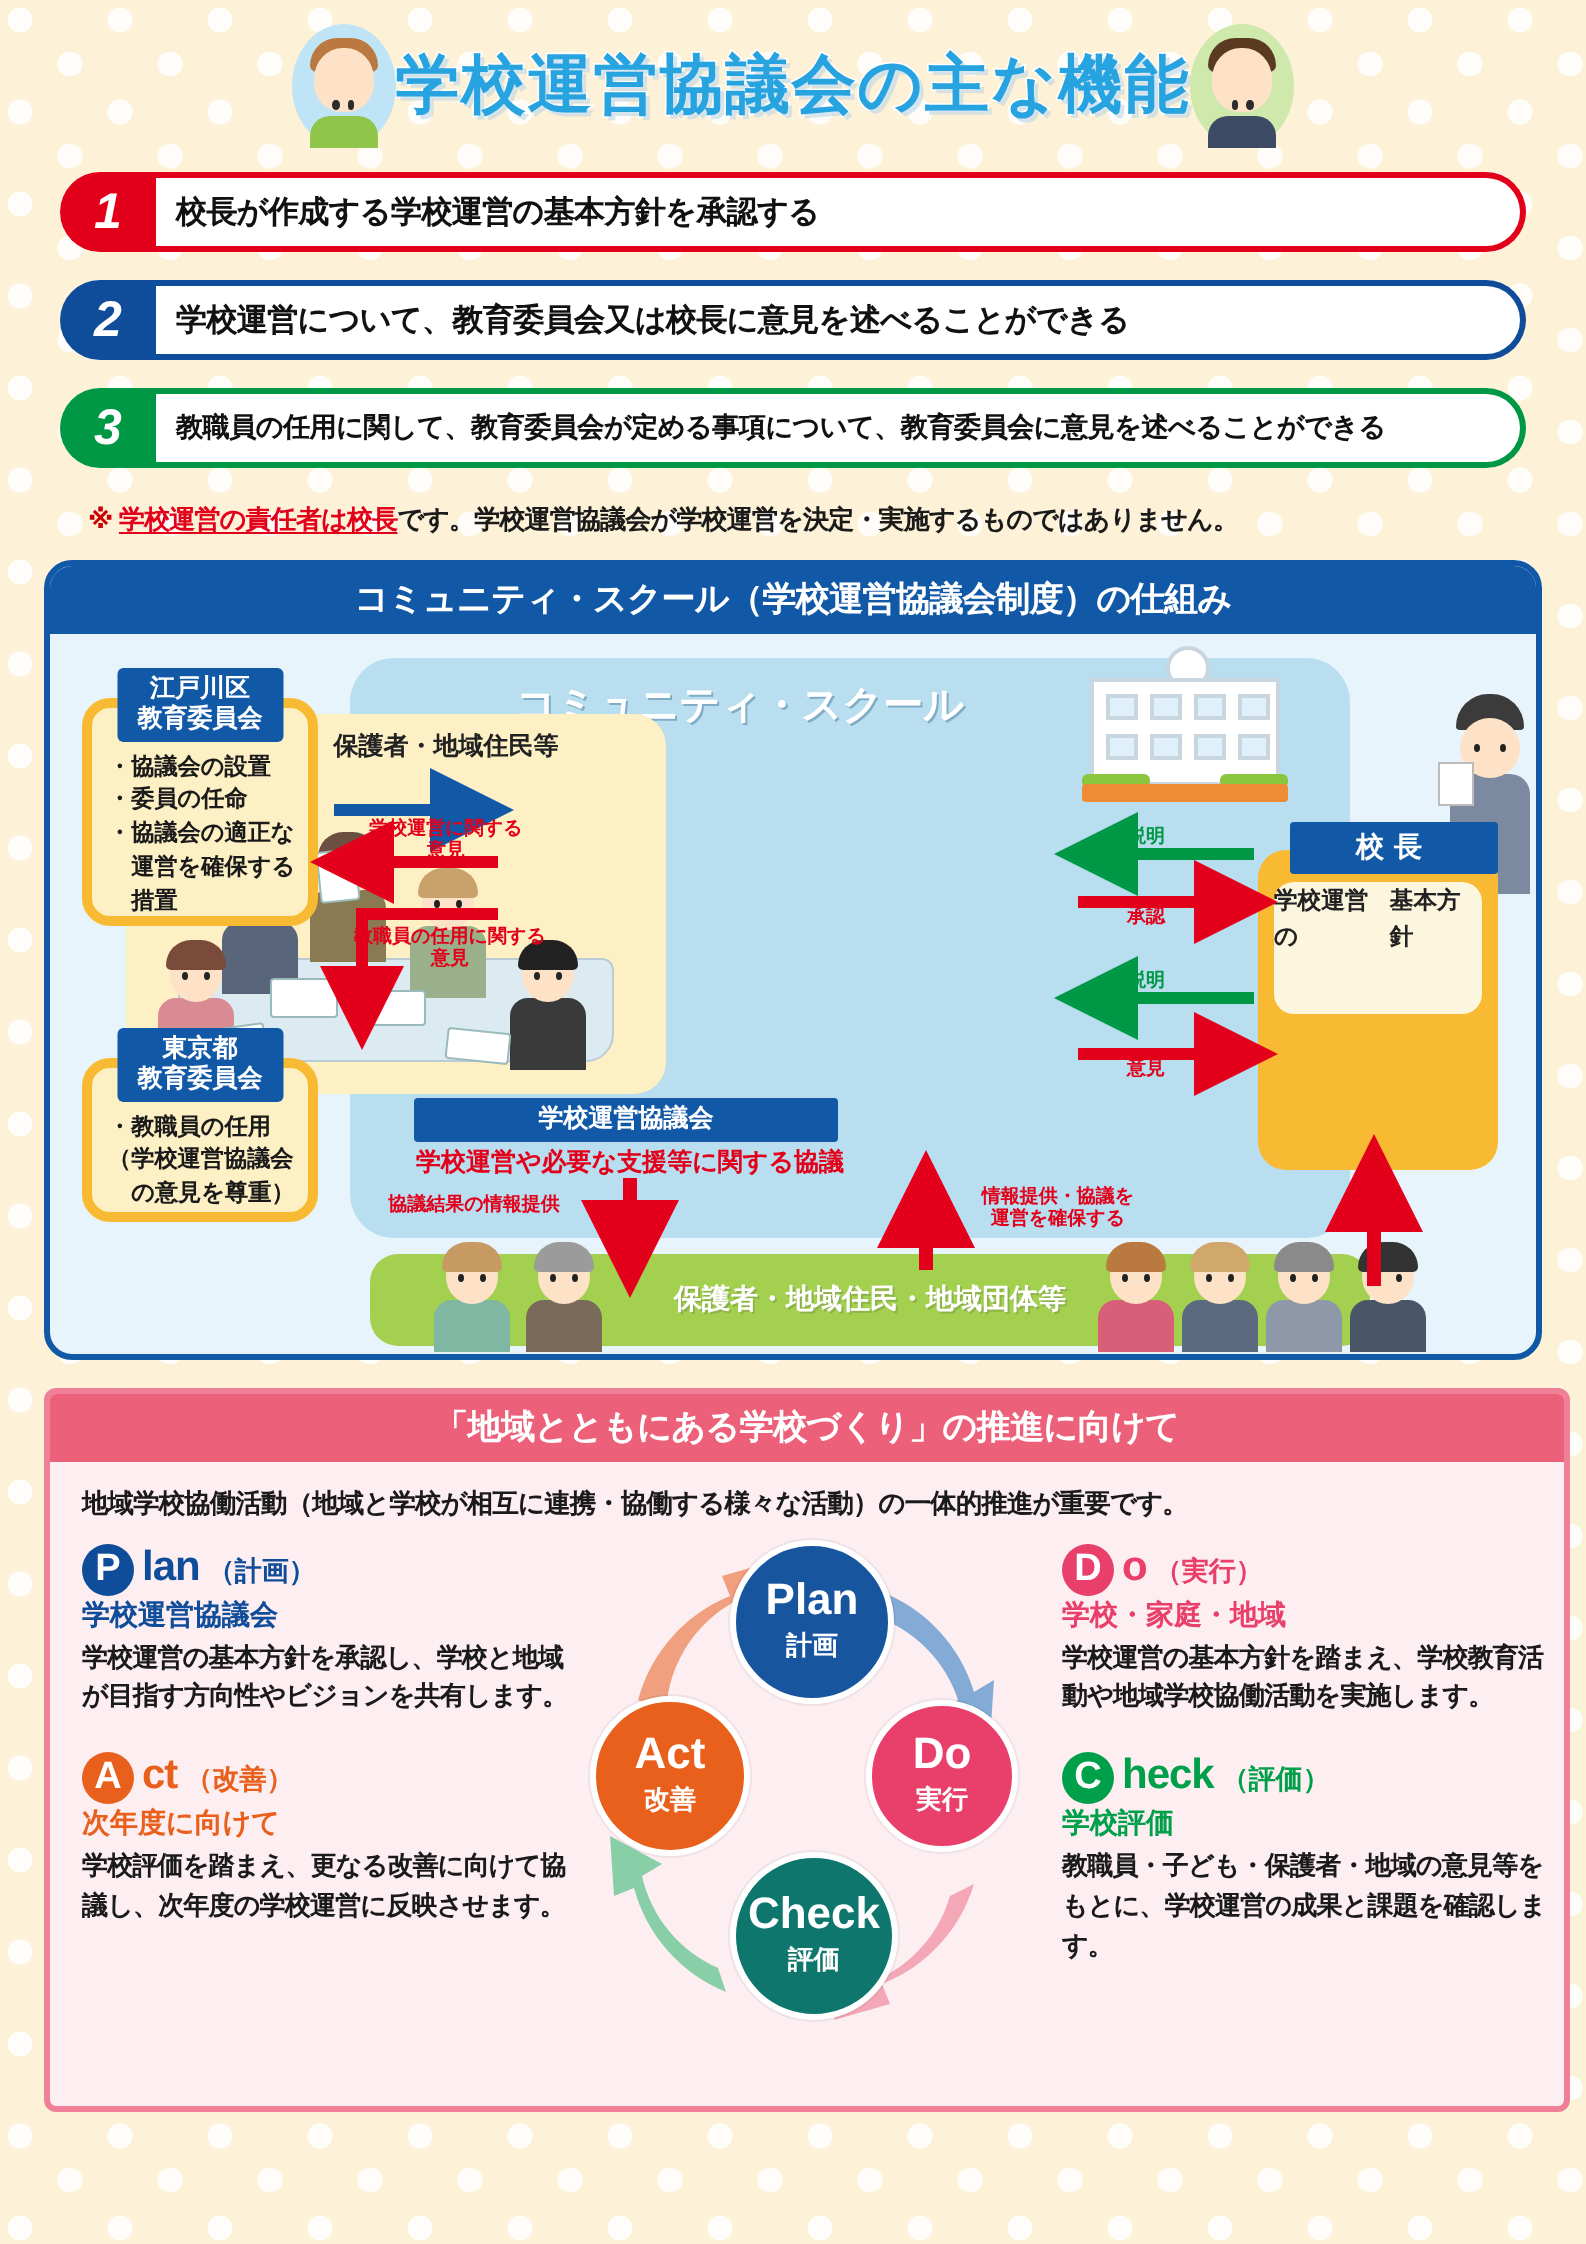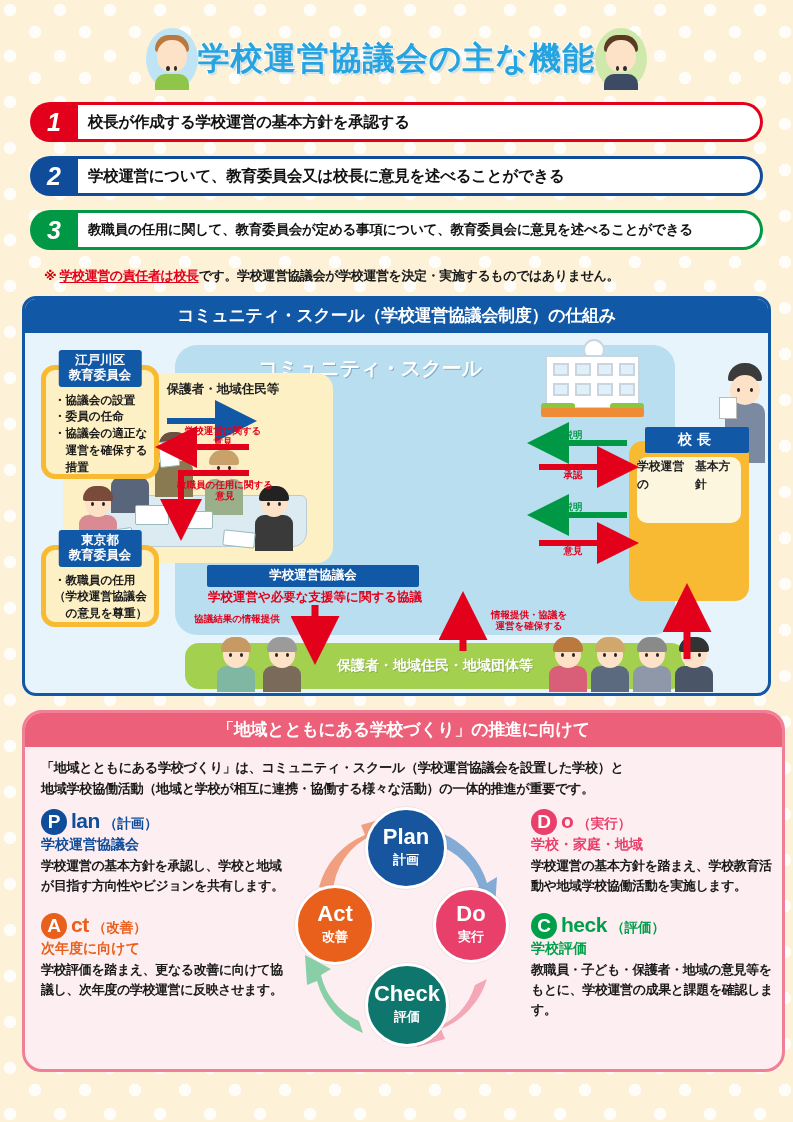--- a/index.html
+++ b/index.html
@@ -13,21 +13,21 @@
     background-size: 50px 46px, 50px 46px;
     position: relative;
     overflow: hidden;
     color: #1a1a1a;
   }
 
   
   .header { position: relative; height: 86px; }
   .title-row {
     display: flex; align-items: center; justify-content: center;
-    gap: 0; height: 86px; margin-top: 16px;
+    gap: 0; height: 86px;
   }
   .head-title {
     font-size: 32px; font-weight: 700; letter-spacing: 1px;
     color: #27a3e0;
     -webkit-text-stroke: 1.5px #ffffff;
     paint-order: stroke fill;
     text-shadow: 2px 2px 0 rgba(180,210,230,.55);
   }
   .avatar { width: 52px; height: 62px; border-radius: 50%; position: relative; flex: 0 0 auto; }
   .avatar.blue { background: #bfe4f5; }
@@ -186,21 +186,21 @@
 
   
   .arr { position:absolute; }
   .alabel { position:absolute; font-size:9.5px; font-weight:700; line-height:1.25; text-align:center; }
   .alabel.red { color:#e3001b; }
   .alabel.green { color:#009844; }
 
   
   .panel-pdca {
     margin: 14px 8px 0 22px; height: 362px;
-    background: #fdeef2; border: 3px solid #f08098; border-radius: 20px;
+    background: #fdeef2; border: 3px solid #f08098; border-radius: 6px;
     position: relative; overflow: hidden;
   }
   .panel-pdca-head {
     height: 34px; background: #ec6079; color:#fff;
     display:flex; align-items:center; justify-content:center;
     font-size:17px; font-weight:700; letter-spacing:-0.3px;
   }
   .pdca-lead {
     padding: 10px 16px 4px 16px; font-size: 13.2px; line-height:1.6;
     letter-spacing:-0.4px; font-weight:600;
@@ -499,21 +499,20 @@
     <div class="alabel red" style="left:448px;top:276px;width:112px;">
       <div>情報提供・協議を</div>
         <div>運営を確保する</div>
     </div>
   </div>
 </div>
 
 <div class="panel-pdca">
   <div class="panel-pdca-head">「地域とともにある学校づくり」の推進に向けて</div>
   <div class="pdca-lead">
-    <div>「地域とともにある学校づくり」は、コミュニティ・スクール（学校運営協議会を設置した学校）と</div>
     <div>地域学校協働活動（地域と学校が相互に連携・協働する様々な活動）の一体的推進が重要です。</div>
   </div>
 
   <div class="pdca-cols">
 
     <div class="col left">
       <div class="blk">
         <div class="blk-title">
           <span class="cap bg-plan">P</span>
           <span class="word c-plan">lan</span>

